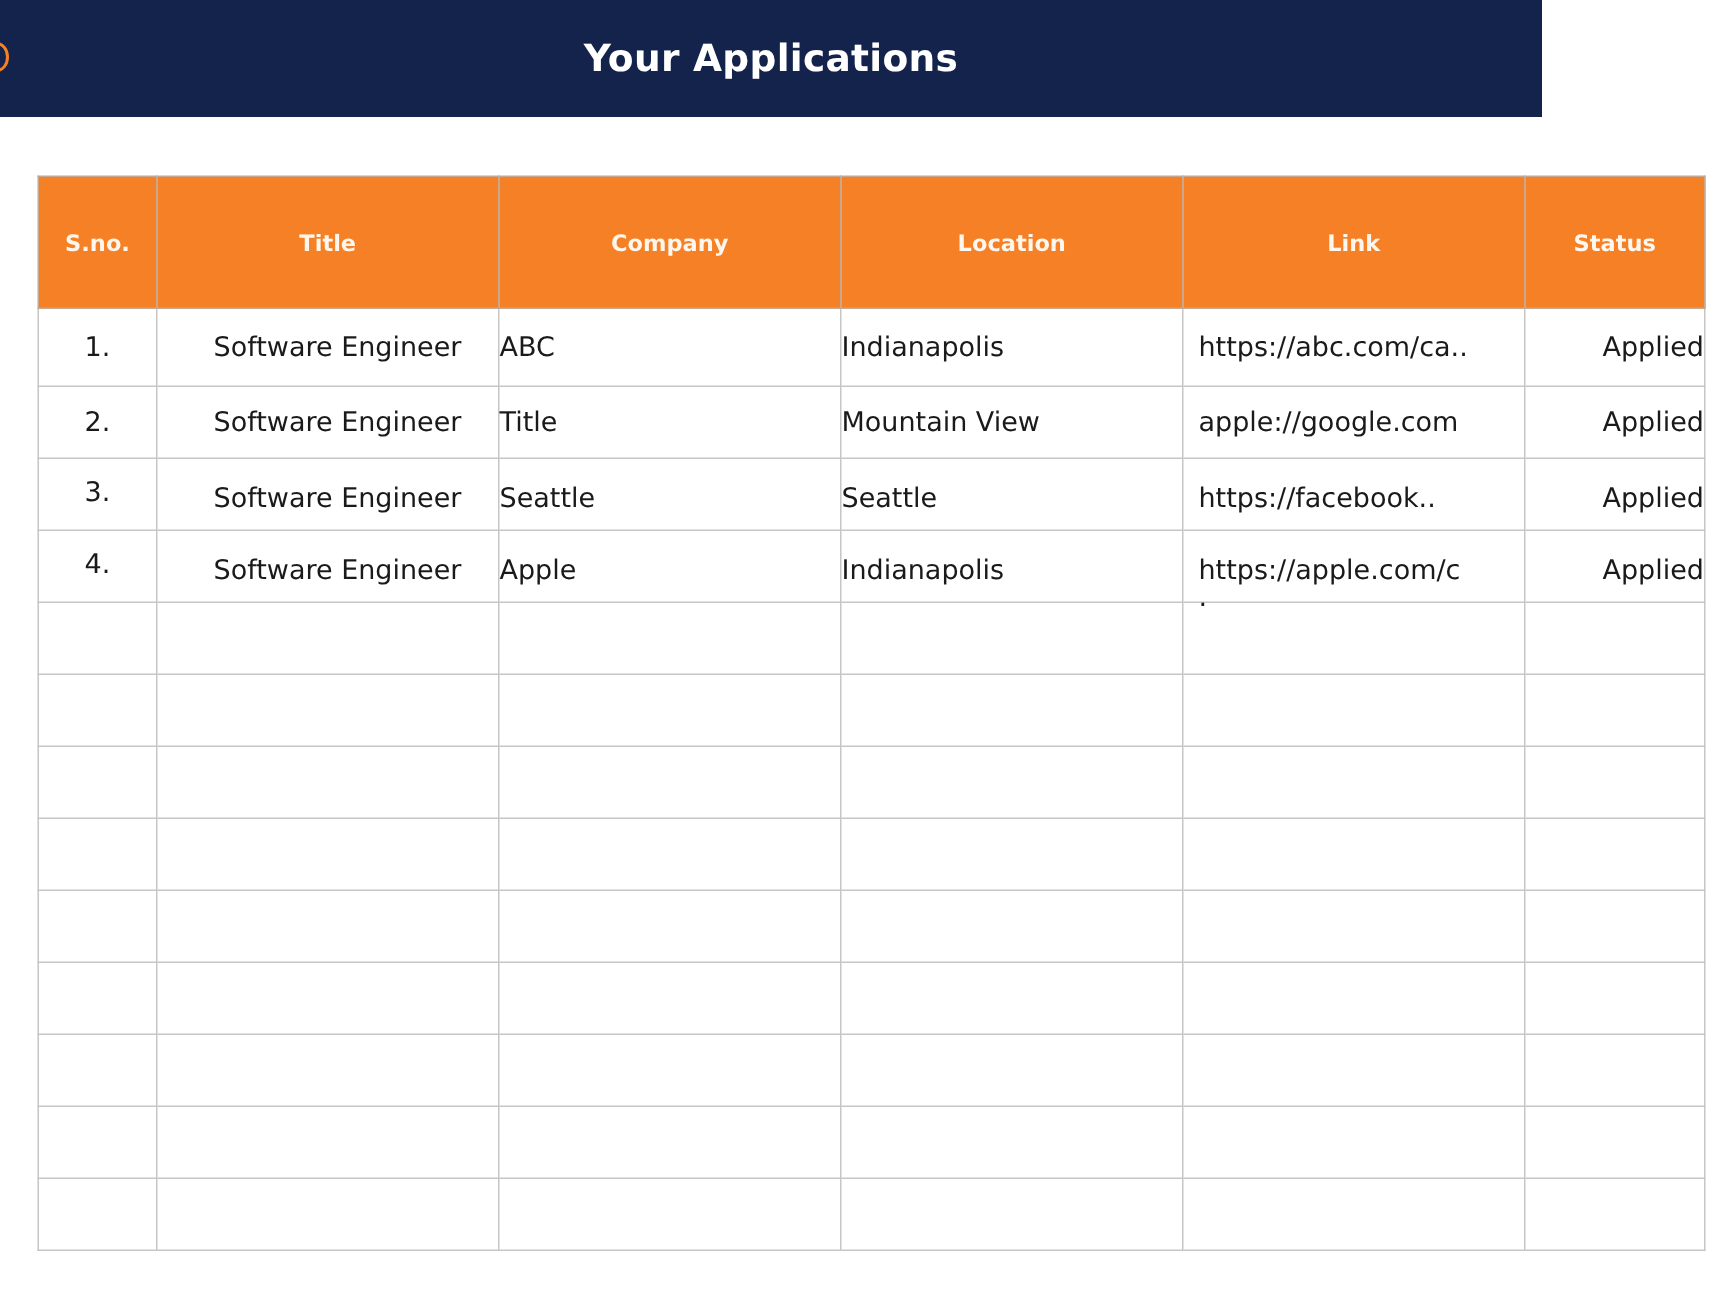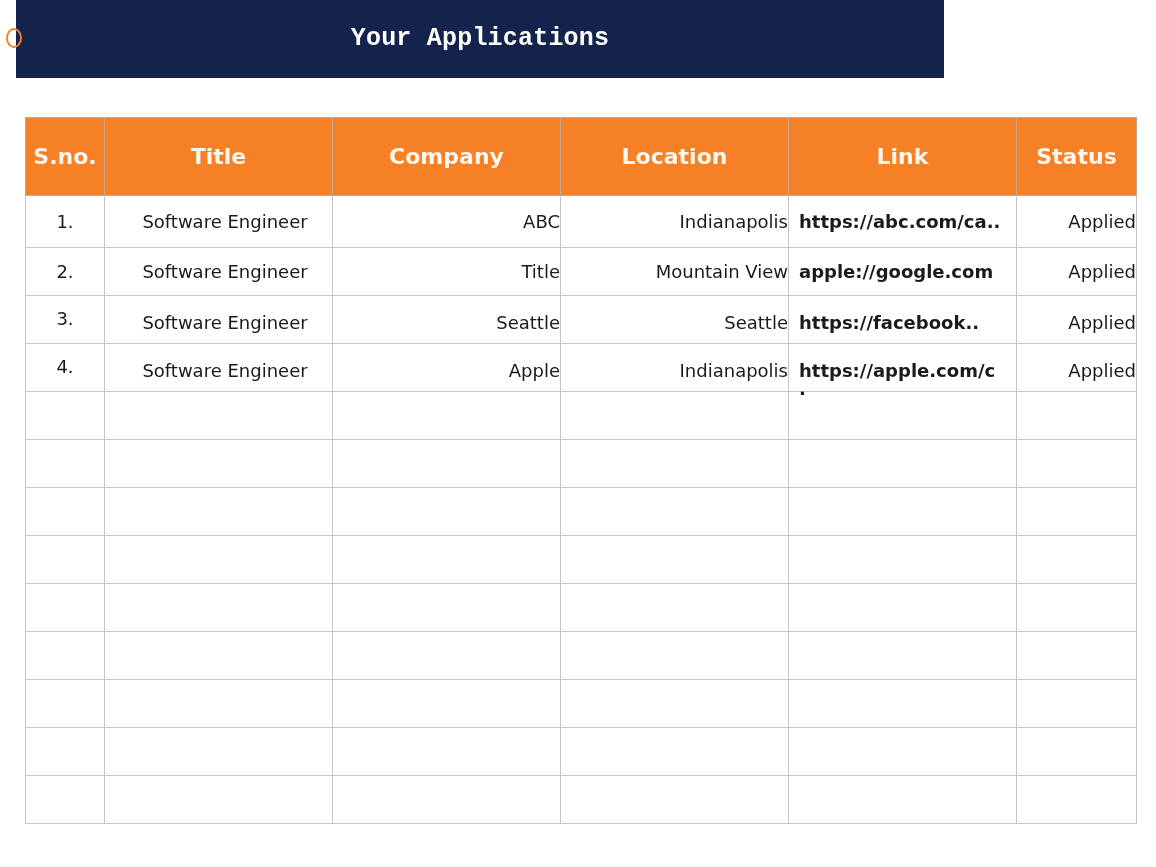--- a/index.html
+++ b/index.html
@@ -3,23 +3,23 @@
   <meta charset="utf-8">
   <style>
     * { box-sizing: border-box; margin: 0; padding: 0; }
     html, body {
       width: 1156px; height: 867px; overflow: hidden;
       background: #ffffff;
       font-family: "DejaVu Sans", "Liberation Sans", sans-serif;
       color: #1a1a1a;
     }
     .topbar {
-      position: absolute; left: 16px; top: 0; width: 928px; height: 78px;
+      position: absolute; left: 0; top: 0; width: 1028px; height: 78px;
       background: #13234b;
-      display: flex; align-items: center; justify-content: center; font-family: Liberation Mono, monospace;
+      display: flex; align-items: center; justify-content: center;
     }
     .topbar .edge-icon {
       position: absolute; left: -10px; top: 28px;
       width: 16px; height: 20px;
       border: 2.5px solid #f58025; border-radius: 50%;
     }
     .topbar .title {
       color: #ffffff; font-size: 25px; font-weight: 600;
       letter-spacing: 0.2px; margin-top: -2px;
     }
@@ -29,30 +29,30 @@
       width: 1111px;
     }
     table.apps th, table.apps td {
       border: 1.5px solid #c6c6c6;
       font-size: 18px;
       white-space: nowrap;
       overflow: visible;
     }
     table.apps th {
       background: #f58025; color: #fff6ee;
-      font-weight: 600; font-size: 22px;
-      height: 78px; text-align: center; vertical-align: middle;
+      font-weight: 600; font-size: 15px;
+      height: 88px; text-align: center; vertical-align: middle;
       border-color: #c9a78c;
     }
     table.apps td { height: 48px; vertical-align: middle; }
     table.apps tr.first td { height: 52px; }
     td.c-sno { text-align: center; }
     td.c-title { text-align: center; padding-left: 13px; }
-    td.c-company, td.c-location { text-align: right; }
-    td.c-link { text-align: left; padding-left: 10px; position: relative; font-weight: bold; }
+    td.c-company, td.c-location { text-align: left; }
+    td.c-link { text-align: left; padding-left: 10px; position: relative; }
     td.c-status { text-align: right; }
     tr.raised td.c-sno { vertical-align: top; padding-top: 12px; }
     tr.raised td.c-title, tr.raised td.c-company, tr.raised td.c-location,
     tr.raised td.c-status, tr.raised td.c-link { padding-top: 6px; }
     .link-overflow {
       position: absolute; left: 10px; top: 36px; font-size: 18px; line-height: 1;
     }
     .link-text { display: block; overflow: hidden; white-space: nowrap; }
   </style>
 </head>

